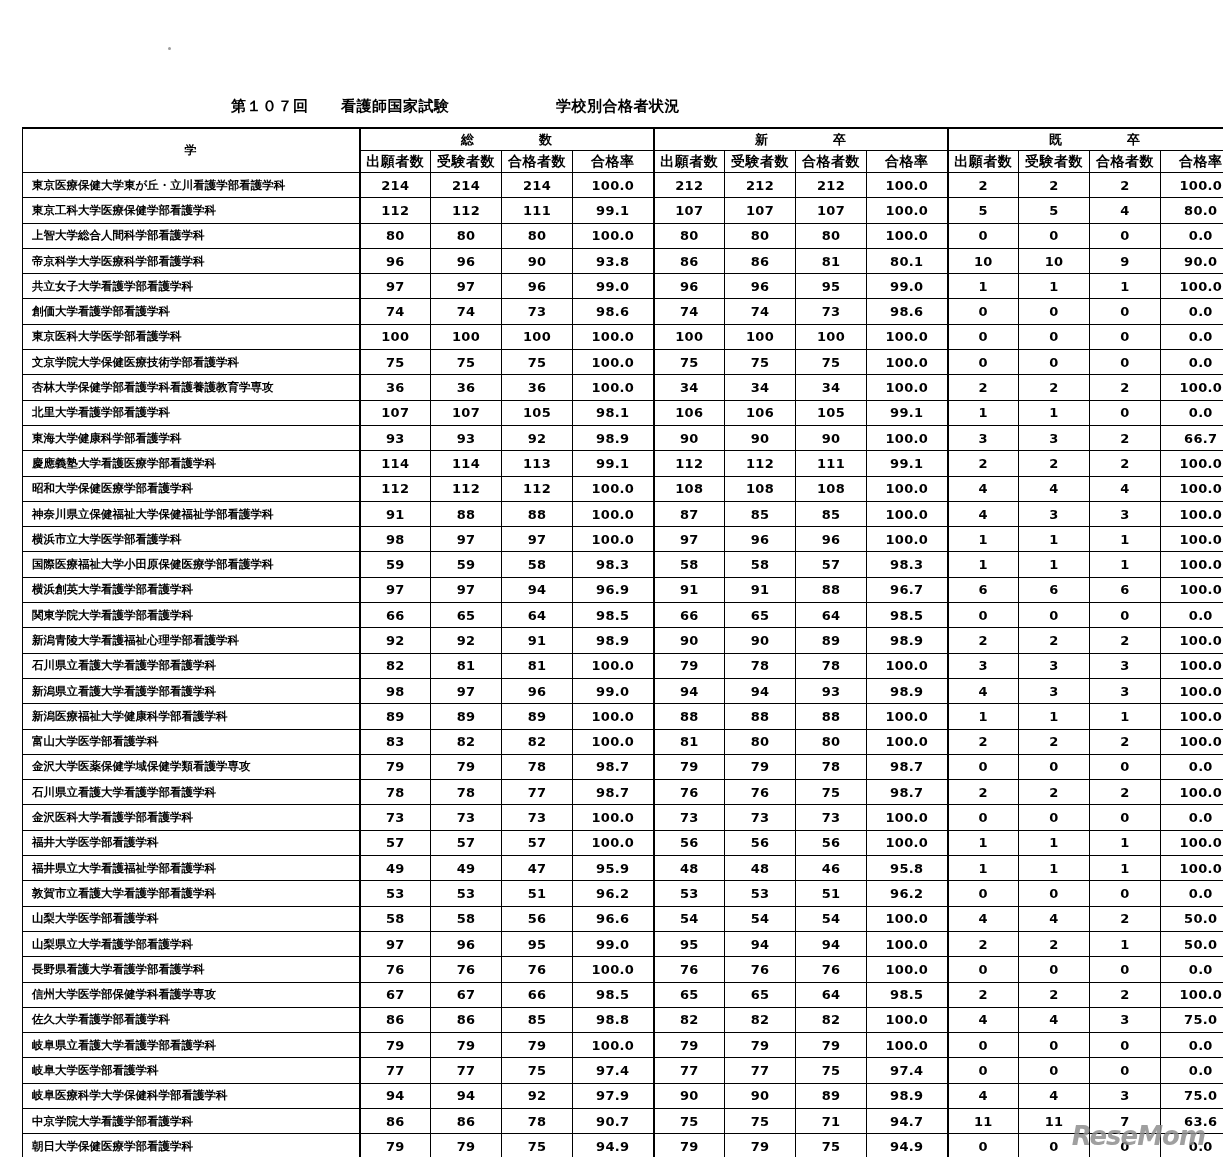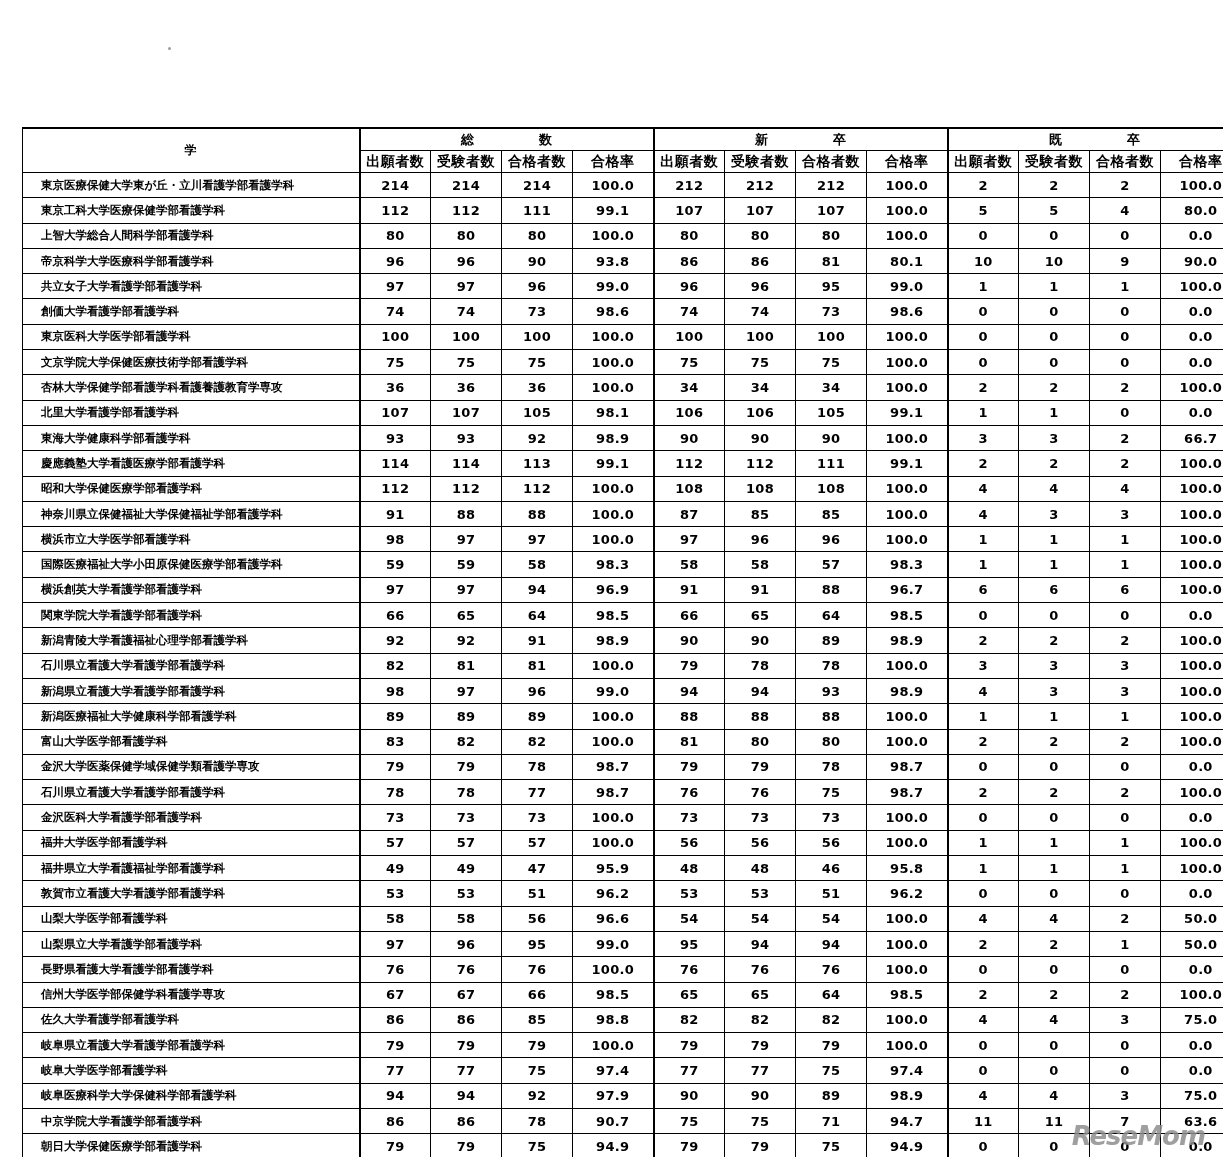--- a/index.html
+++ b/index.html
@@ -32,21 +32,21 @@
     height:21px;line-height:21px;letter-spacing:.5px;
   }
   thead .grp{font-size:13px;letter-spacing:26px;text-indent:26px;}
   thead .sub{font-size:14px;}
   .thick-l{border-left:2px solid #000;}
   .thick-r{border-right:2px solid #000;}
   .outer-top{border-top:2px solid #000;}
 
   td{height:24.3px;padding:0;}
   td.name{
-    text-align:left;padding-left:18px;font-size:11.5px;font-weight:bold;
+    text-align:left;padding-left:9px;font-size:11.5px;font-weight:bold;
     letter-spacing:0px;white-space:nowrap;overflow:hidden;
   }
   td.num{text-align:center;font-size:13px;font-weight:bold;letter-spacing:.3px;}
   td.rate{text-align:center;font-size:13px;font-weight:bold;letter-spacing:.3px;}
 
   col.c-name{width:337px;}
   col.c-n{width:71px;}
   col.c-r{width:81px;}
 
   
@@ -61,20 +61,25 @@
     margin-top:10px;
   }
 </style>
 </head>
 <body>
 
 <div class="page scan">
 
   <div class="speck"></div>
 
+  <div class="title-row">
+    <span class="title-seq">第１０７回</span>
+    <span class="title-exam">看護師国家試験</span>
+    <span class="title-sub">学校別合格者状況</span>
+  </div>
 
   <div class="tbl-wrap">
     <table>
       <colgroup>
         <col class="c-name">
           <col class="c-n">
           <col class="c-n">
           <col class="c-n">
           <col class="c-r">
         <col class="c-n">

